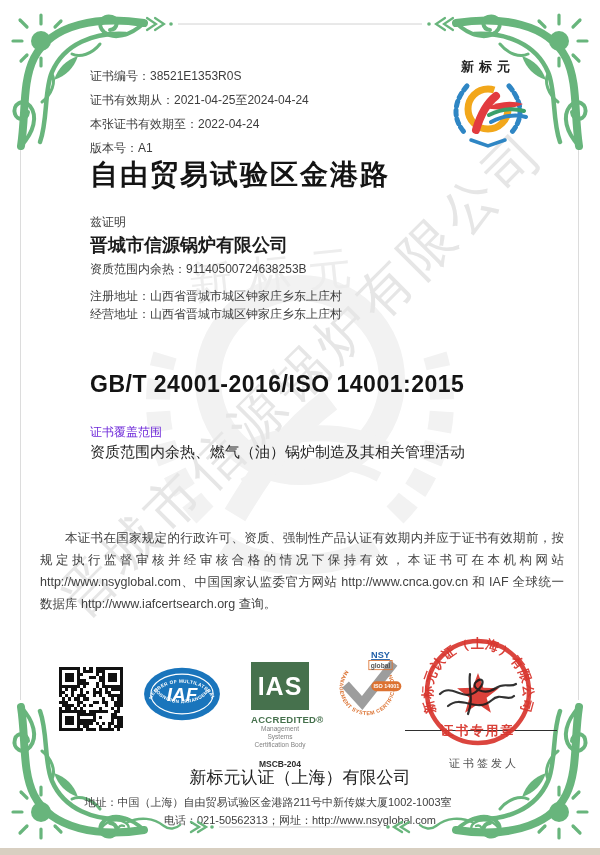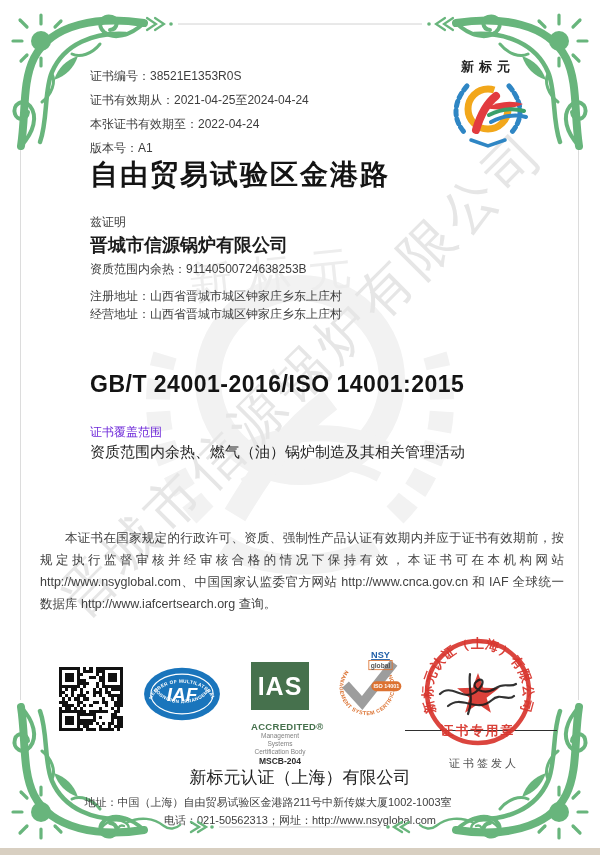--- a/index.html
+++ b/index.html
@@ -43,23 +43,23 @@
   .scope{left:90px;top:443px;font-size:15px;color:#262626;z-index:2}
   .notice{left:40px;top:527px;width:524px;font-size:12.5px;line-height:22px;color:#414141;
           text-align:justify;text-indent:2em;z-index:2}
 
   
   .qr{left:59px;top:667px;width:64px;height:64px;z-index:2}
   .iaf{left:141px;top:666px;width:82px;height:56px;z-index:2}
   .ias{left:251px;top:662px;width:58px;text-align:center;z-index:2}
   .ias-box{width:58px;height:48px;background:#46714d;display:flex;align-items:center;justify-content:center;
            color:#fff;font-size:25px;font-weight:700;letter-spacing:1px}
-  .ias-acc{margin-top:11px;font-size:9.5px;font-weight:700;color:#46714d;letter-spacing:.3px}
+  .ias-acc{margin-top:4px;font-size:9.5px;font-weight:700;color:#46714d;letter-spacing:.3px}
   .ias-sub{font-size:6.5px;color:#828282;line-height:8px}
-  .ias-code{margin-top:0;font-size:8.5px;font-weight:700;color:#2c2c2c}
+  .ias-code{margin-top:10px;font-size:8.5px;font-weight:700;color:#2c2c2c}
   .nsy{left:332px;top:648px;width:72px;height:95px;z-index:2}
   .stamp{left:412px;top:630px;width:132px;height:132px;z-index:4}
   .sign-line{left:405px;top:730px;width:152px;height:1px;background:#2f2f2f;z-index:3}
   .signer{left:449px;top:756px;font-size:11px;letter-spacing:3px;color:#4f4f4f;z-index:2}
 
   
   .f-company{left:0;top:766px;width:600px;text-align:center;font-size:17px;color:#222;z-index:2}
   .f-addr{left:0;top:795px;width:536px;text-align:center;font-size:11px;color:#3e3e3e;z-index:2}
   .f-contact{left:0;top:813px;width:600px;text-align:center;font-size:11px;color:#3e3e3e;z-index:2}
   .divider{left:95px;top:814px;width:410px;height:26px;z-index:2}

